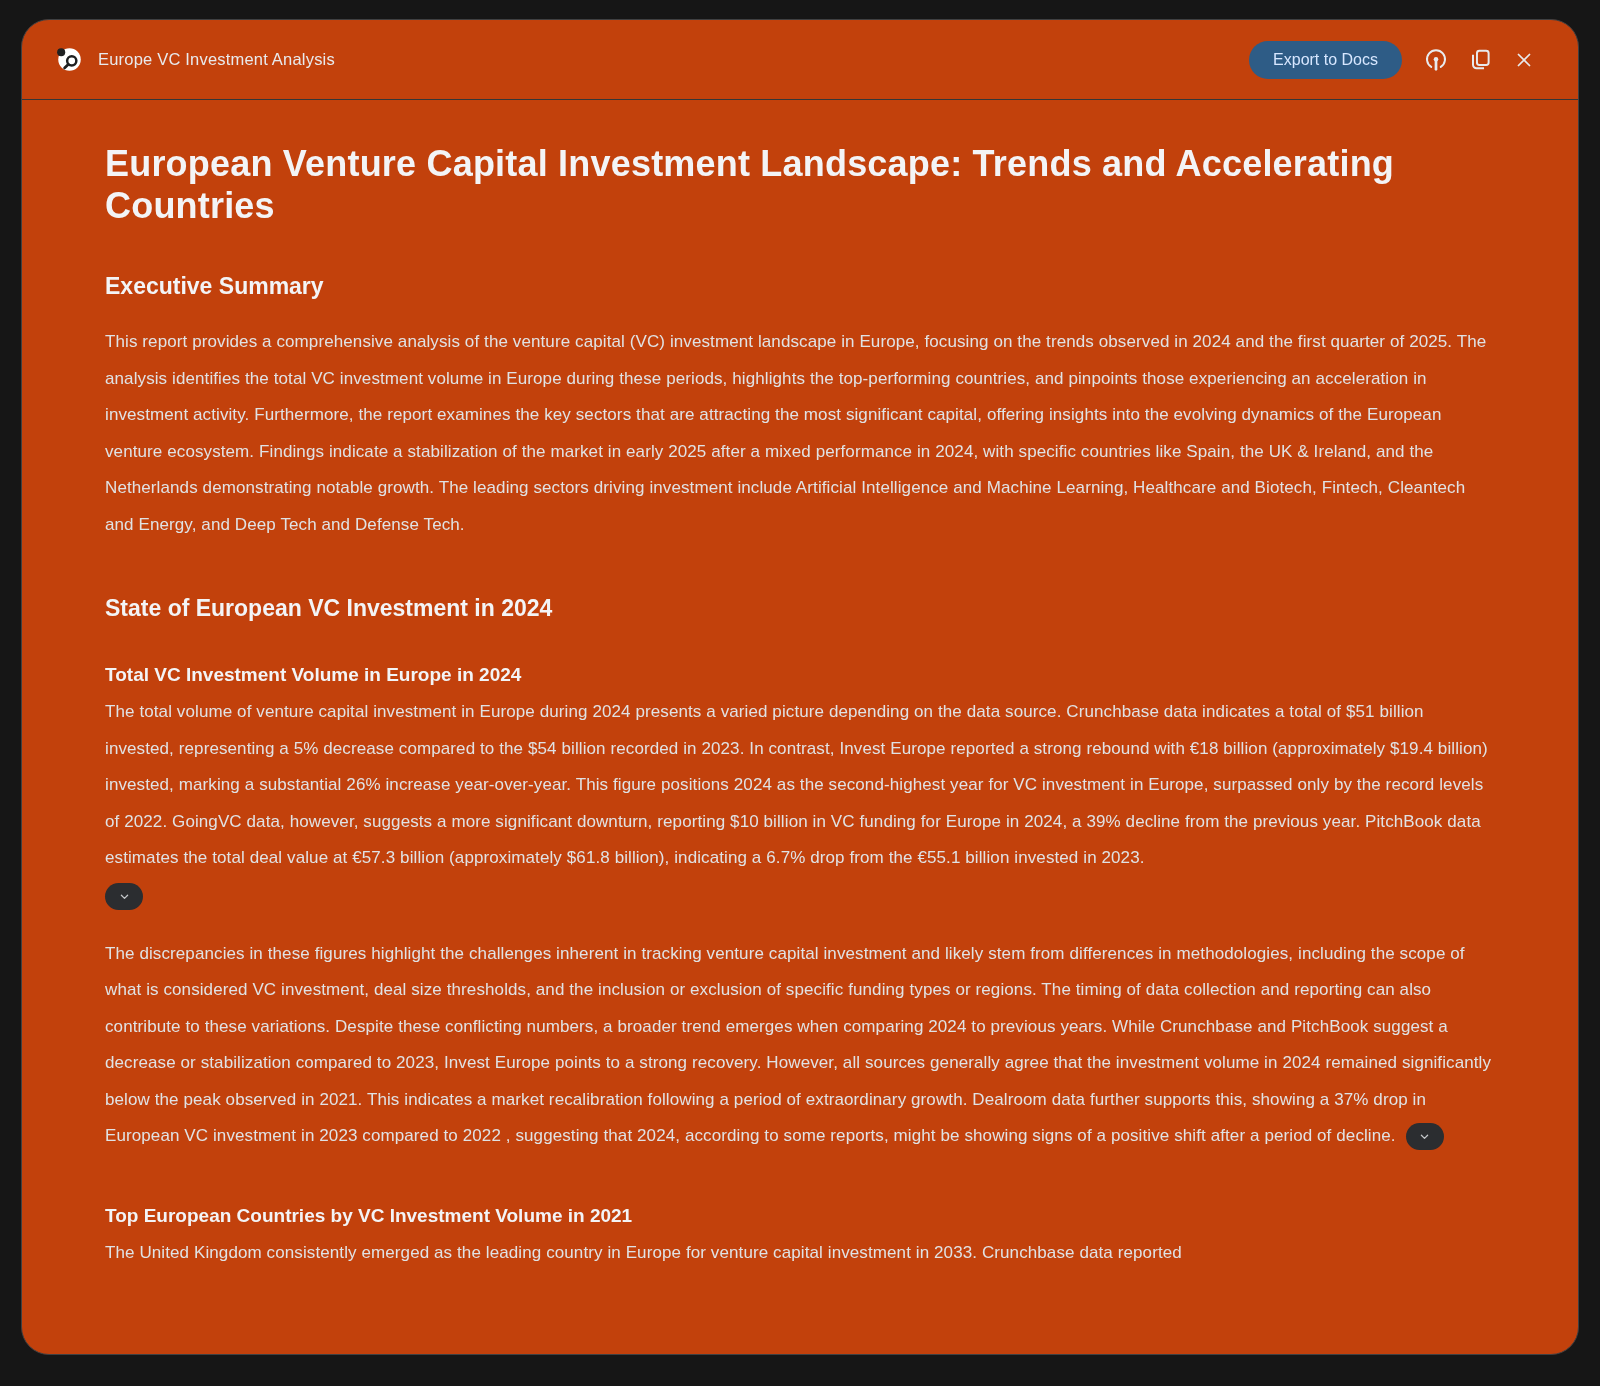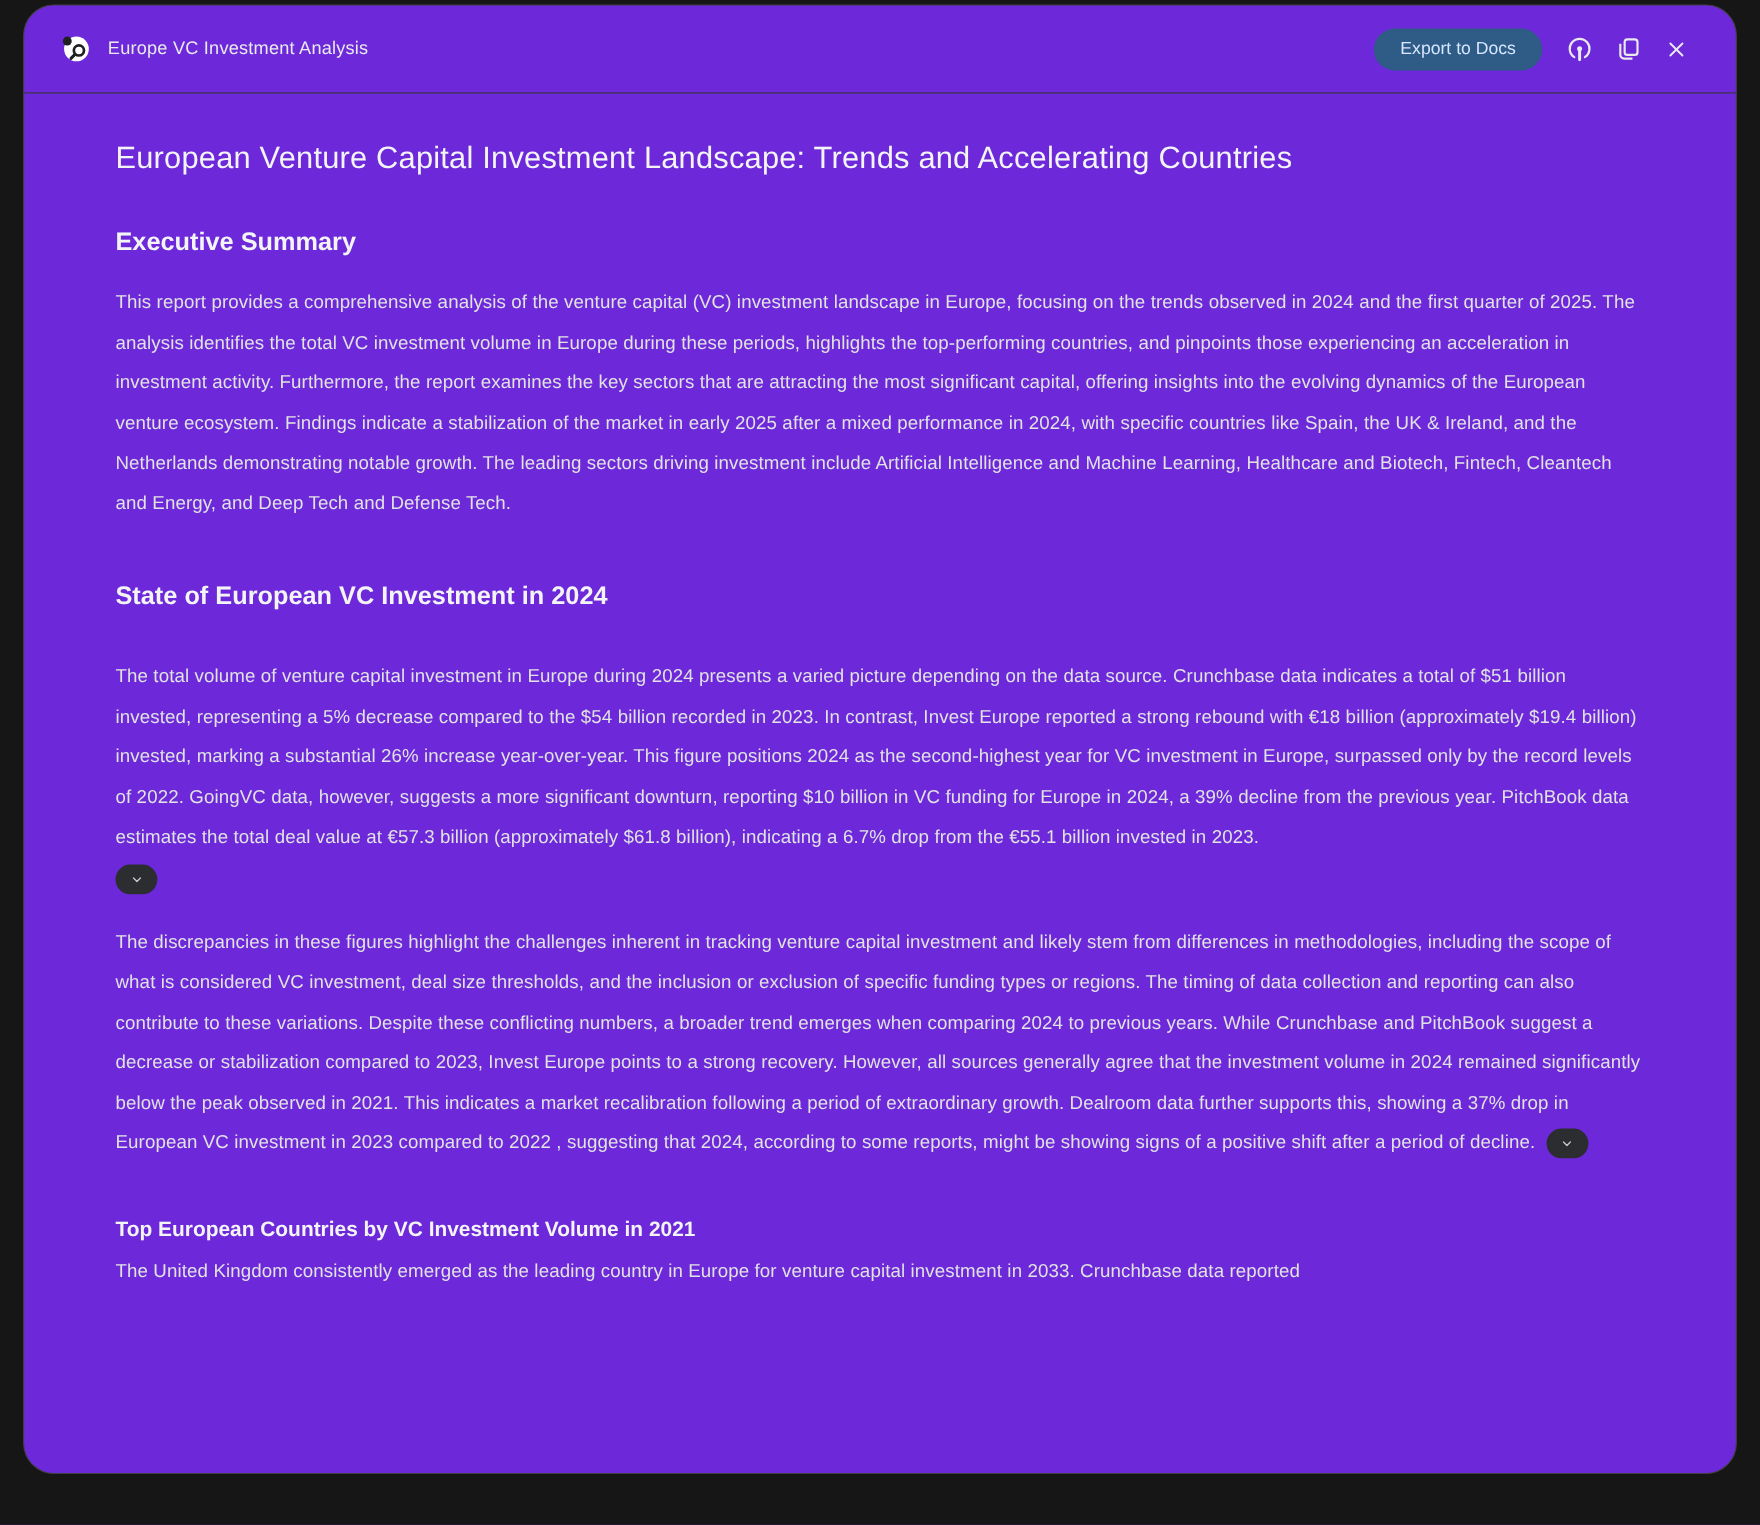--- a/index.html
+++ b/index.html
@@ -4,23 +4,23 @@
 <style>
   * { box-sizing: border-box; margin: 0; padding: 0; }
   html, body {
     width: 1600px; height: 1386px;
     background: #161616;
     font-family: "Liberation Sans", sans-serif;
     overflow: hidden;
   }
   .panel {
     position: absolute;
-    left: 21px; top: 4px;
+    left: 21px; top: 19px;
     width: 1558px; height: 1336px;
-    background: #6d28d9;
+    background: #c2410c;
     border: 1px solid #3f4042;
     border-radius: 28px;
     overflow: hidden;
   }
   
   .header {
     height: 80px;
     display: flex;
     align-items: center;
     justify-content: space-between;
@@ -55,22 +55,22 @@
     border-radius: 50%;
   }
   .icon-btn svg { display: block; }
   
   .content {
     padding: 43px 83px 0 83px;
     color: #e0e2e4;
   }
   .doc-title {
     color: #f3f4f6;
-    font-size: 28px;
-    font-weight: 400;
+    font-size: 36px;
+    font-weight: 700;
     letter-spacing: .2px;
     margin-bottom: 46px;
   }
   .h2 {
     color: #f3f4f6;
     font-size: 23px;
     font-weight: 700;
     margin-bottom: 24px;
   }
   .h2.state { margin-top: 4px; margin-bottom: 42px; }
@@ -144,20 +144,21 @@
 
   <div class="content">
 
     <div class="doc-title">European Venture Capital Investment Landscape: Trends and Accelerating Countries</div>
 
     <div class="h2">Executive Summary</div>
     <p class="para exec">This report provides a comprehensive analysis of the venture capital (VC) investment landscape in Europe, focusing on the trends observed in 2024 and the first quarter of 2025. The analysis identifies the total VC investment volume in Europe during these periods, highlights the top-performing countries, and pinpoints those experiencing an acceleration in investment activity. Furthermore, the report examines the key sectors that are attracting the most significant capital, offering insights into the evolving dynamics of the European venture ecosystem. Findings indicate a stabilization of the market in early 2025 after a mixed performance in 2024, with specific countries like Spain, the UK &amp; Ireland, and the Netherlands demonstrating notable growth. The leading sectors driving investment include Artificial Intelligence and Machine Learning, Healthcare and Biotech, Fintech, Cleantech and Energy, and Deep Tech and Defense Tech.</p>
 
     <div class="h2 state">State of European VC Investment in 2024</div>
 
+    <div class="h3">Total VC Investment Volume in Europe in 2024</div>
     <p class="para total">The total volume of venture capital investment in Europe during 2024 presents a varied picture depending on the data source. Crunchbase data indicates a total of $51 billion invested, representing a 5% decrease compared to the $54 billion recorded in 2023. In contrast, Invest Europe reported a strong rebound with €18 billion (approximately $19.4 billion) invested, marking a substantial 26% increase year-over-year. This figure positions 2024 as the second-highest year for VC investment in Europe, surpassed only by the record levels of 2022. GoingVC data, however, suggests a more significant downturn, reporting $10 billion in VC funding for Europe in 2024, a 39% decline from the previous year. PitchBook data estimates the total deal value at €57.3 billion (approximately $61.8 billion), indicating a 6.7% drop from the €55.1 billion invested in 2023.</p>
 
     <div class="chip-row">
       <button class="expand-chip">
         <svg width="15" height="15" viewBox="0 0 24 24">
           <path d="M7 10 L12 15 L17 10" stroke="#c4c7ca" stroke-width="2" fill="none" stroke-linecap="round" stroke-linejoin="round"></path>
         </svg>
       </button>
     </div>
 

